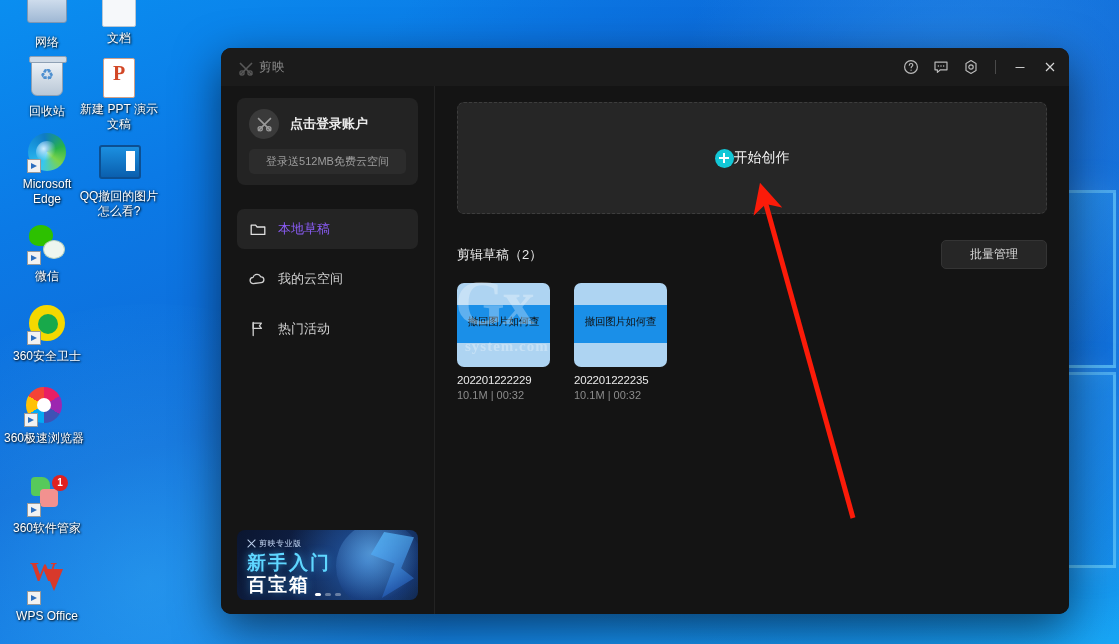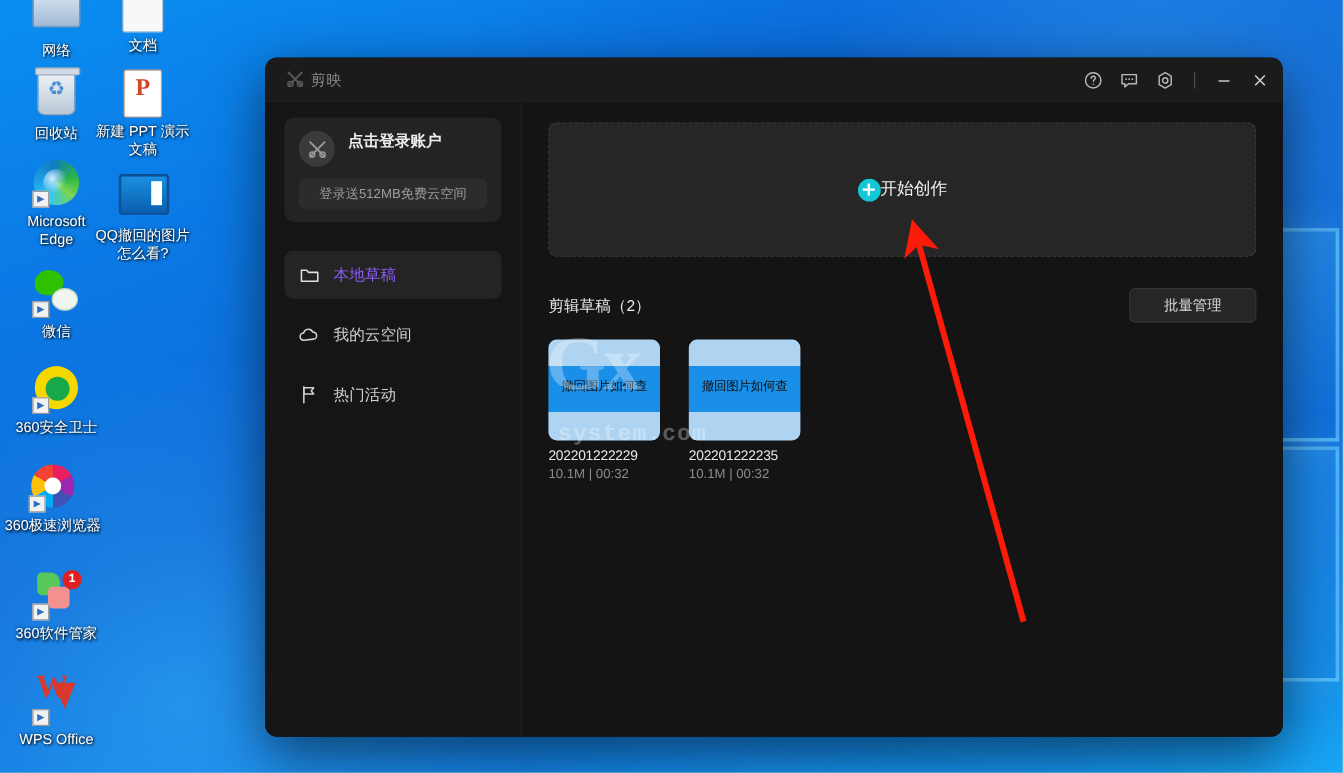--- a/index.html
+++ b/index.html
@@ -122,21 +122,21 @@
   }
   
   .titlebar {
     height: 38px;
     background: #1b1b1b;
     display: flex;
     align-items: center;
     padding: 0 4px 0 18px;
     flex: 0 0 38px;
   }
-  .brand { display:flex; align-items:flex-start; gap:6px; }
+  .brand { display:flex; align-items:flex-end; gap:6px; }
   .brand-mark {
     width: 14px; height: 14px; position: relative; opacity: .55;
   }
   .brand-mark svg { display:block; }
   .brand-text { color: #8a8a8a; font-size: 12.5px; letter-spacing: .5px; }
   .tb-spacer { flex: 1; }
   .tb-btn {
     width: 30px; height: 30px;
     display: flex; align-items: center; justify-content: center;
     color: #b9b9b9; border-radius: 4px;
@@ -154,21 +154,21 @@
     border-right: 1px solid #232323;
     display: flex; flex-direction: column;
     padding: 12px 16px 14px 16px;
     box-sizing: border-box;
   }
   .account-card {
     background: #232323;
     border-radius: 8px;
     padding: 11px 12px 11px 12px;
   }
-  .acct-row { display:flex; gap:11px; }
+  .acct-row { display:flex; align-items:center; gap:11px; }
   .avatar {
     width: 30px; height: 30px; border-radius: 50%;
     background: #3a3a3a;
     display:flex; align-items:center; justify-content:center;
     color:#9a9a9a;
   }
   .acct-name { color:#ececec; font-size:13px; font-weight:bold; }
   .acct-badge {
     margin-top: 10px;
     background: #2c2c2c;
@@ -285,21 +285,21 @@
   .watermark {
     position: absolute;
     left: 455px; top: 272px;
     width: 250px; height: 105px;
     pointer-events: none;
     color: rgba(255,255,255,0.30);
     font-family: "Liberation Serif", serif;
     z-index: 5;
   }
   .wm-big { position:absolute; left:0; top:-6px; font-size:64px; font-weight:bold; letter-spacing:-2px; }
-  .wm-sub { position:absolute; left:10px; top:79px; font-size:19px; font-weight:bold; letter-spacing:1px;font-family:Liberation Mono, monospace; }
+  .wm-sub { position:absolute; left:10px; top:66px; font-size:15px; font-weight:bold; letter-spacing:1px; }
 
   
   .arrow-layer { position:absolute; left:0; top:0; width:1119px; height:644px; pointer-events:none; z-index: 30; }
 </style>
 </head>
 <body>
 
 <div id="desktop">
   <div class="glow-tr"></div>
   <div class="glow-bl"></div>
@@ -493,20 +493,37 @@
                 <path d="M3.2 2.2h8.2l-2 2.6 2 2.6H3.2z" stroke-linejoin="round"></path>
               </svg>
             </span>
             <span>热门活动</span>
           </div>
 
         </div>
 
         <div class="sb-spacer"></div>
 
+        <div class="promo">
+          <div class="blob"></div>
+          <div class="ribbon"></div>
+          <div class="p-logo">
+            <svg width="9" height="9" viewBox="0 0 14 14">
+              <path d="M1 1 L13 13 M13 1 L1 13" stroke="#cfe3ff" stroke-width="1.6" fill="none"></path>
+            </svg>
+            <span>剪映专业版</span>
+          </div>
+          <div class="p-l1">新手入门</div>
+          <div class="p-l2">百宝箱</div>
+          <div class="dots">
+            <span class="dot on"></span>
+            <span class="dot"></span>
+            <span class="dot"></span>
+          </div>
+        </div>
       </div>
 
       <div class="main">
 
         <div class="create-box">
           <div class="create-inner">
             <span class="plus-circle"></span>
             <span class="create-label">开始创作</span>
           </div>
         </div>

